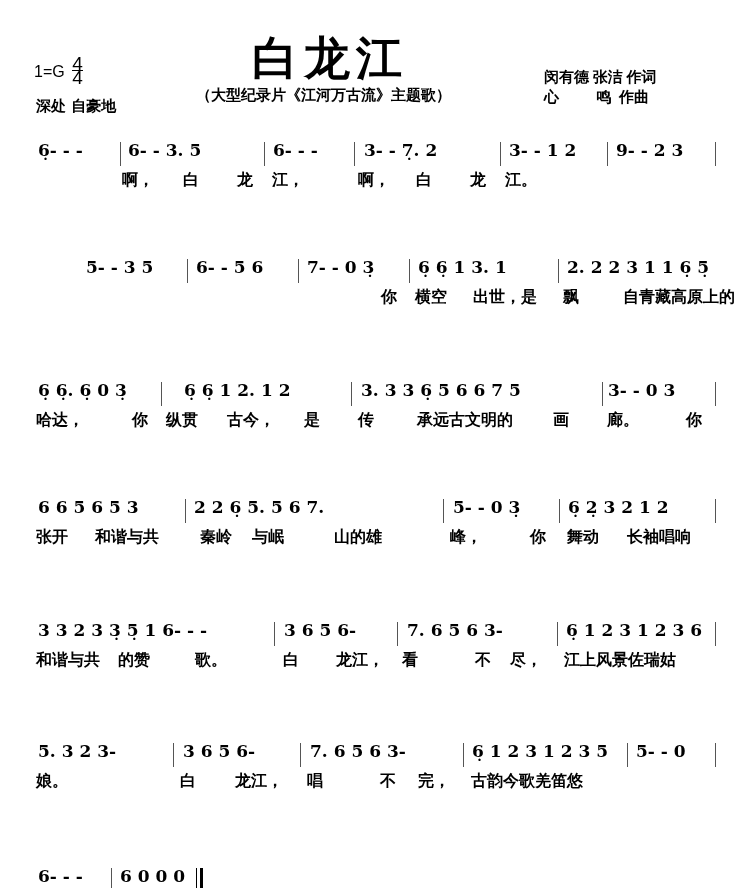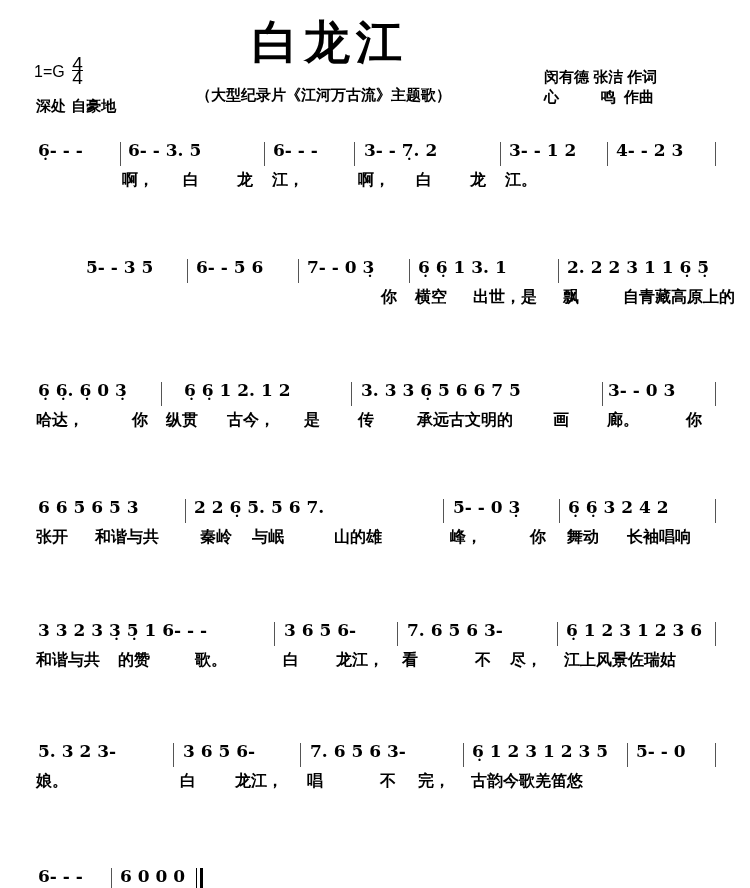--- a/index.html
+++ b/index.html
@@ -1,27 +1,27 @@
 <!DOCTYPE html>
 <html><head>
 <meta charset="utf-8">
 <style>
   html, body { margin:0; padding:0; background:#ffffff; }
   body { width:750px; height:888px; position:relative; overflow:hidden;
          font-family:"DejaVu Serif", serif; color:#000; }
   .abs { position:absolute; white-space:nowrap; }
-  .title { left:252px; top:12px; font-size:46px; font-weight:bold; letter-spacing:6px;
+  .title { left:252px; top:28px; font-size:46px; font-weight:bold; letter-spacing:6px;
            font-family:"DejaVu Serif", serif; }
   .key { left:34px; top:63px; font-size:16px; font-family:"Liberation Sans", sans-serif; }
   .ts { left:72px; top:57px; font-size:19px; font-family:"Liberation Sans", sans-serif;
         line-height:13px; text-align:center; }
   .ts .bar { display:block; border-top:1.5px solid #000; width:11px; margin:0 auto; }
   .tempo { left:36px; top:97px; font-size:15px; font-weight:bold; font-family:"DejaVu Sans", sans-serif; }
   .subtitle { left:196px; top:86px; font-size:15px; font-weight:bold; font-family:"DejaVu Sans", sans-serif; }
-  .credit { left:544px; font-size:15px; font-weight:bold; font-family:Liberation Sans, sans-serif; }
+  .credit { left:544px; font-size:15px; font-weight:bold; font-family:Liberation Serif, serif; }
   .credit1 { top:68px; }
   .credit2 { top:88px; }
 
   .sys { position:absolute; left:0; width:750px; height:60px; }
   .notes { position:absolute; top:0; left:0; height:28px; font-size:17px; font-weight:bold;
            font-family:"DejaVu Serif", serif; }
   .lyr { position:absolute; top:30px; left:0; font-size:16px; font-weight:bold;
          font-family:"DejaVu Sans", sans-serif; }
   .m { position:absolute; top:0; white-space:nowrap; }
   .bl { position:absolute; top:2px; width:1px; height:24px; background:#555; }
@@ -49,21 +49,21 @@
     <span class="m" style="left:38px">6̣- - -</span>
     <div class="bl" style="left:120px"></div>
     <span class="m" style="left:128px">6- - 3. 5</span>
     <div class="bl" style="left:264px"></div>
     <span class="m" style="left:273px">6- - -</span>
     <div class="bl" style="left:354px"></div>
     <span class="m" style="left:364px">3- - 7̣. 2</span>
     <div class="bl" style="left:500px"></div>
     <span class="m" style="left:509px">3- - 1 2</span>
     <div class="bl" style="left:607px"></div>
-    <span class="m" style="left:616px">4- - 2 3</span>
+    <span class="m" style="left:616px">9- - 2 3</span>
     <div class="bl" style="left:715px"></div>
   </div>
   <div class="lyr">
     <span class="ly" style="left:122px">啊，</span>
     <span class="ly" style="left:183px">白</span>
     <span class="ly" style="left:237px">龙</span>
     <span class="ly" style="left:272px">江，</span>
     <span class="ly" style="left:358px">啊，</span>
     <span class="ly" style="left:416px">白</span>
     <span class="ly" style="left:470px">龙</span>
@@ -119,21 +119,21 @@
 </div>
 
 <div class="sys" style="top:497px;">
   <div class="notes">
     <span class="m" style="left:38px">6 6  5 6 5 3</span>
     <div class="bl" style="left:185px"></div>
     <span class="m" style="left:194px">2 2  6̣ 5.  5 6 7.</span>
     <div class="bl" style="left:443px"></div>
     <span class="m" style="left:453px">5- - 0 3̣</span>
     <div class="bl" style="left:559px"></div>
-    <span class="m" style="left:568px">6̣ 6̣  3 2 4 2</span>
+    <span class="m" style="left:568px">6̣ 2̣  3 2 1 2</span>
     <div class="bl" style="left:715px"></div>
   </div>
   <div class="lyr">
     <span class="ly" style="left:36px">张开</span>
     <span class="ly" style="left:95px">和谐与共</span>
     <span class="ly" style="left:200px">秦岭</span>
     <span class="ly" style="left:252px">与岷</span>
     <span class="ly" style="left:334px">山的雄</span>
     <span class="ly" style="left:450px">峰，</span>
     <span class="ly" style="left:530px">你</span>

